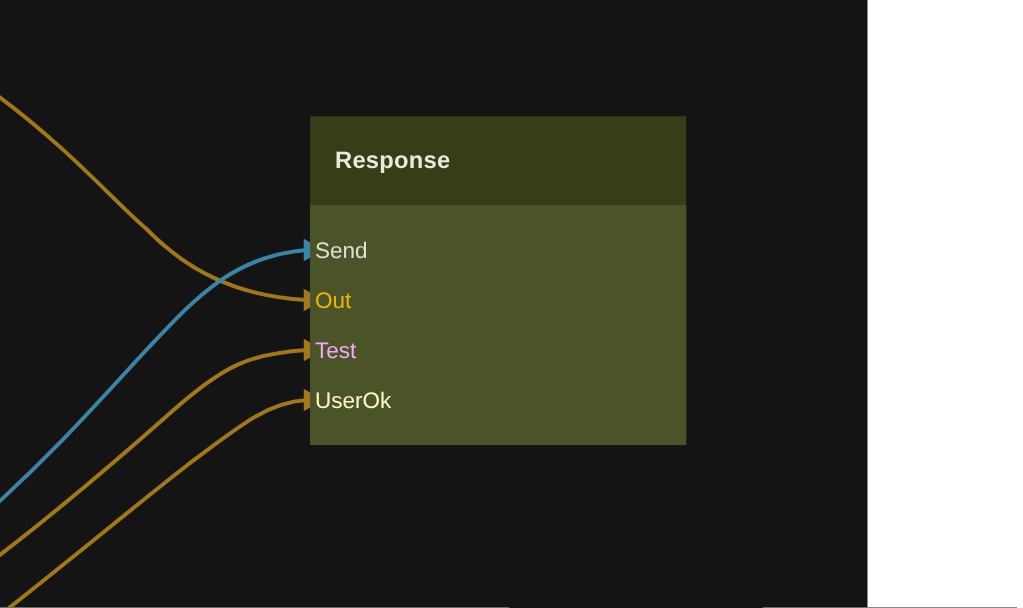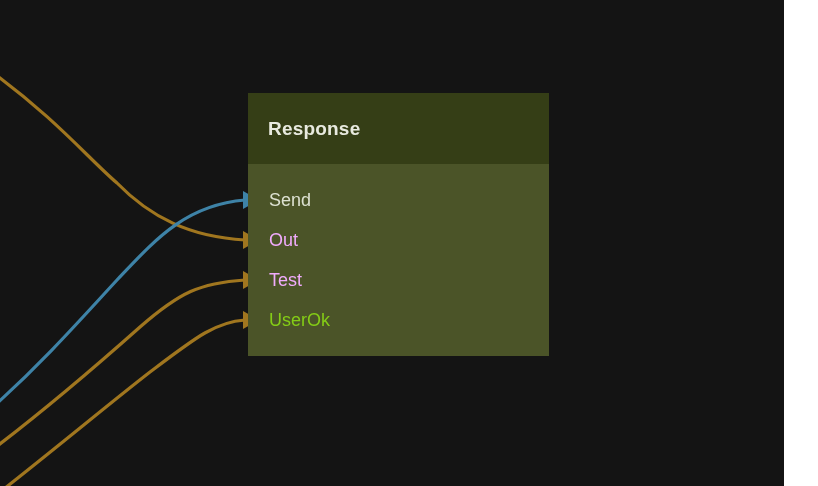--- a/index.html
+++ b/index.html
@@ -5,21 +5,21 @@
   html, body {
     margin: 0;
     padding: 0;
     width: 818px;
     height: 486px;
     overflow: hidden;
     font-family: "Liberation Sans", "DejaVu Sans", sans-serif;
   }
   .canvas {
     position: relative;
-    width: 784px;
+    width: 694px;
     height: 486px;
     background: #141414;
     overflow: hidden;
   }
   .edges-svg {
     position: absolute;
     left: 0;
     top: 0;
     width: 818px;
     height: 486px;
@@ -51,21 +51,21 @@
     letter-spacing: 0.2px;
   }
   .node-body {
     height: 192px;
     padding-top: 16px;
     box-sizing: border-box;
   }
   .port-row {
     height: 40px;
     line-height: 40px;
-    padding-left: 21px;
+    padding-left: 4px;
     font-size: 18px;
     font-weight: 400;
   }
 </style>
 </head>
 <body>
 
 <div class="canvas" style="background: rgb(20, 20, 20);">
 
   <svg class="edges-svg" viewBox="0 0 818 486" xmlns="http://www.w3.org/2000/svg">
@@ -83,19 +83,19 @@
     <polygon points="243,271 259,280 243,289" fill="#a0761f"></polygon>
     <polygon points="243,311 259,320 243,329" fill="#a0761f"></polygon>
   </svg>
 
   <div class="node">
     <div class="node-header" id="node-header" style="background: rgb(53, 62, 22);">
       <span class="node-title" id="node-title" style="color: rgb(232, 234, 223);">Response</span>
     </div>
     <div class="node-body" id="node-body" style="background: rgb(75, 84, 40);">
       <div class="port-row" style="color: rgb(221, 225, 210);">Send</div>
-      <div class="port-row" style="color: #f0abfc;">Out</div>
+      <div class="port-row" style="color: #eab308;">Out</div>
       <div class="port-row" style="color: #f0abfc;">Test</div>
-      <div class="port-row" style="color: #84cc16;">UserOk</div>
+      <div class="port-row" style="color: #fef9c3;">UserOk</div>
     </div>
   </div>
 
 </div>
 
 </body></html>

